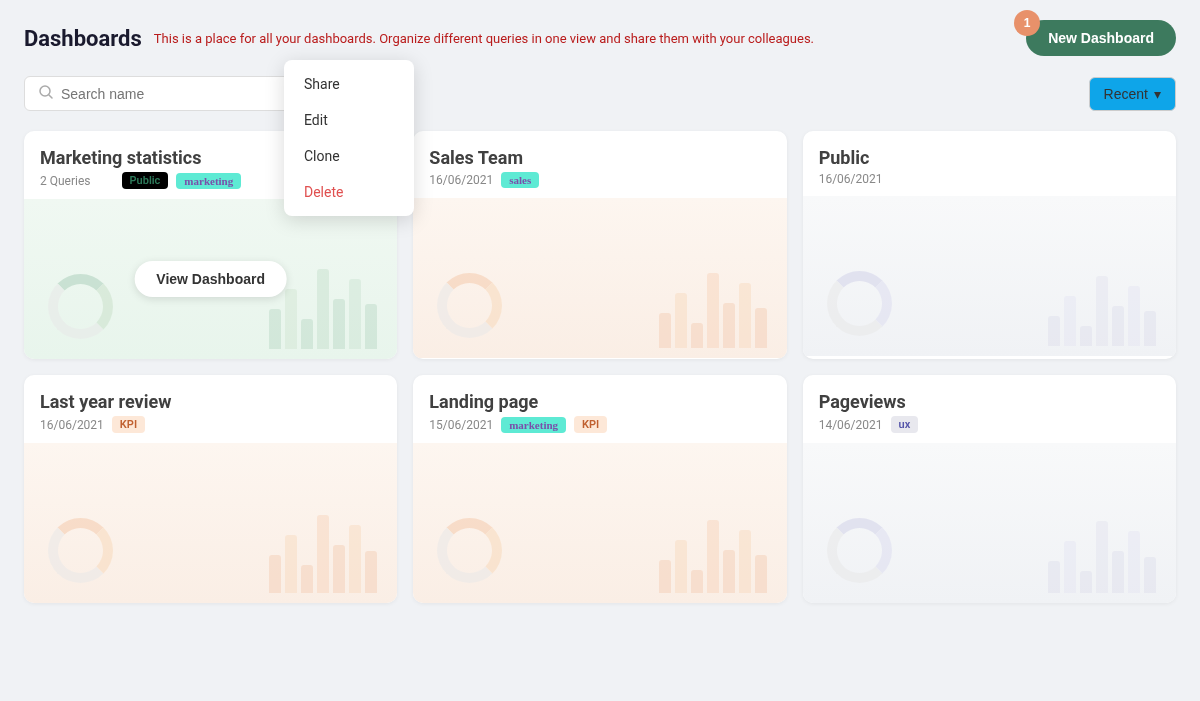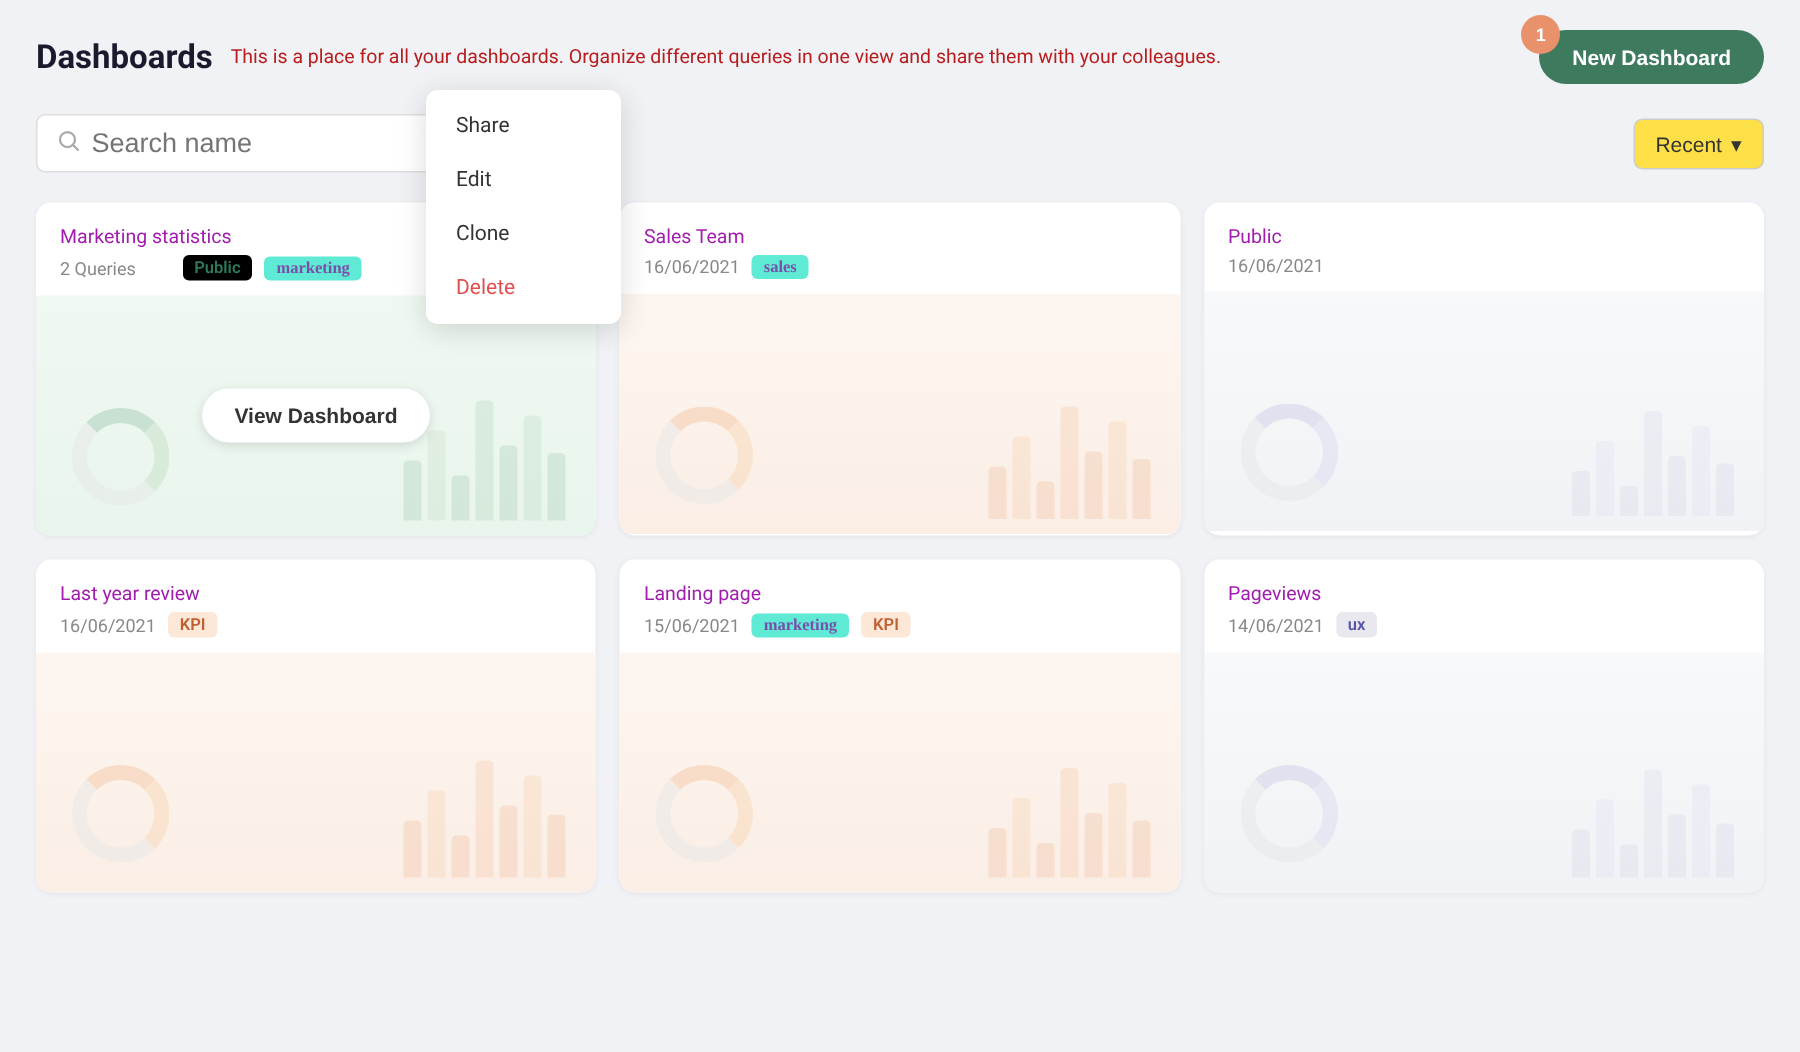--- a/index.html
+++ b/index.html
@@ -81,21 +81,21 @@
       width: 290px;
       gap: 8px;
     }
     .search-icon-svg {
       color: #aaa;
       font-size: 14px;
     }
     .search-input {
       border: none;
       outline: none;
-      font-size: 18px;
+      font-size: 14px;
       color: #555;
       width: 100%;
       background: transparent;
     }
     .filters-btn {
       background: white;
       border: 1px solid #ccc;
       border-radius: 6px;
       padding: 8px 18px;
       font-size: 14px;
@@ -104,21 +104,21 @@
       color: #333;
     }
 
     .sort-select-wrapper {
       margin-left: auto;
       display: flex;
       align-items: center;
       gap: 6px;
     }
     .sort-btn {
-      background: #fde047;
+      background: #0ea5e9;
       border: 1px solid #ccc;
       border-radius: 6px;
       padding: 8px 14px;
       font-size: 14px;
       cursor: pointer;
       display: flex;
       align-items: flex-start;
       gap: 6px;
       color: #333;
     }
@@ -139,23 +139,23 @@
       position: relative;
     }
 
     .card-header {
       padding: 16px 16px 10px;
       display: flex;
       align-items: flex-start;
       justify-content: space-between;
     }
     .card-title {
-      font-size: 13px;
-      font-weight: 400;
-      color: #a21caf;
+      font-size: 18px;
+      font-weight: 700;
+      color: #404040;
     }
     .card-meta {
       display: flex;
       align-items: center;
       gap: 8px;
       margin-top: 4px;
       font-size: 12px;
       color: #888;
     }
     .card-actions {

